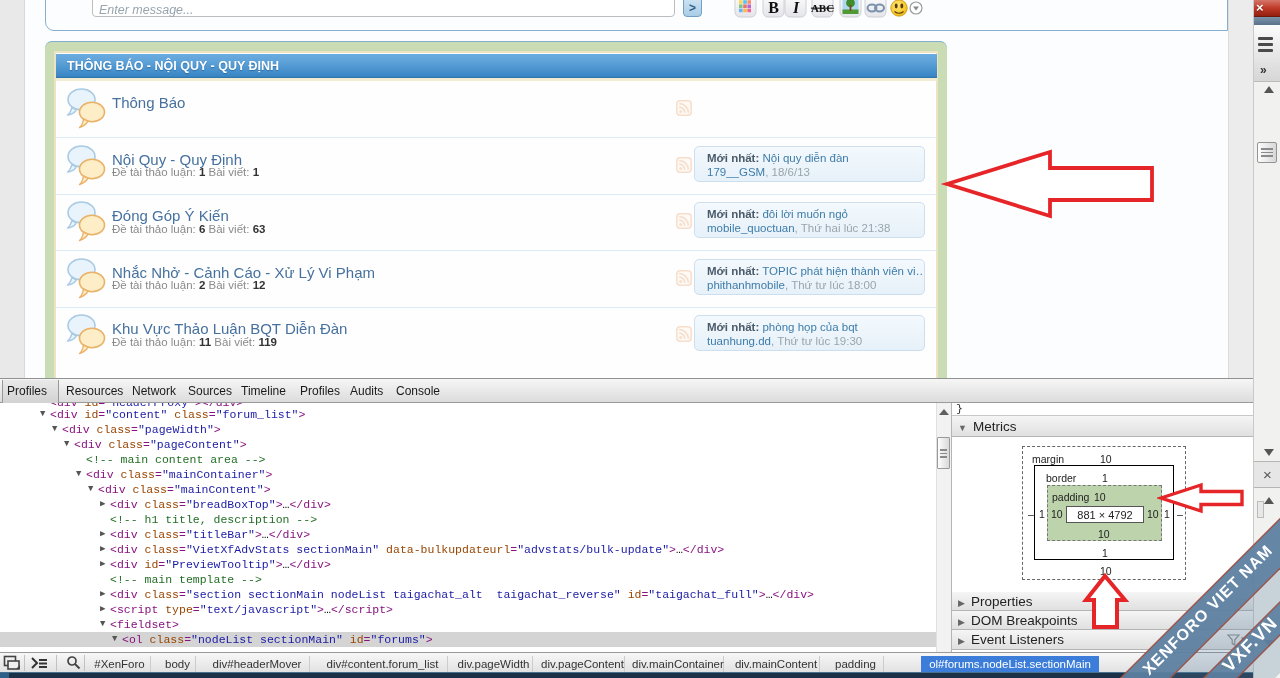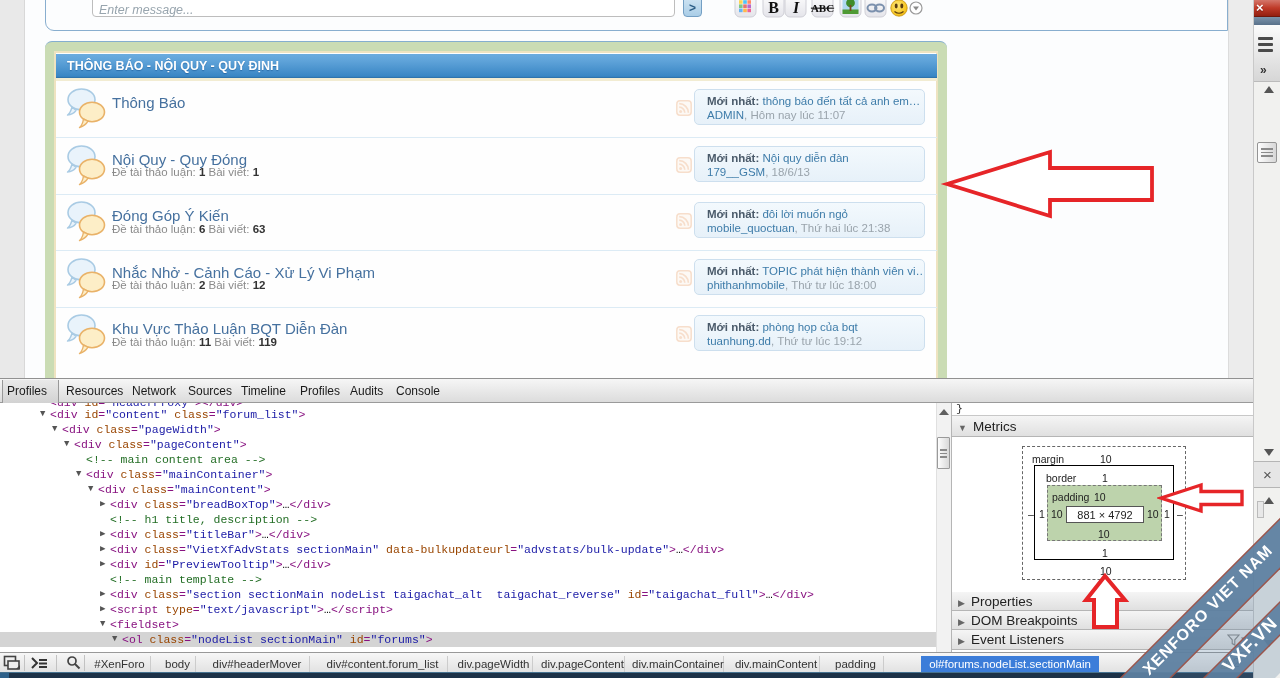--- a/index.html
+++ b/index.html
@@ -114,32 +114,28 @@
 <ellipse cx="26" cy="25" rx="12.5" ry="9.8" fill="#fdeec7" stroke="#e9b268" stroke-width="1.6"></ellipse>
 <path d="M17.5 32 Q16.5 38 13.5 40.5 Q19.5 38.5 22 34.2 Z" fill="#fdeec7" stroke="#e9b268" stroke-width="1.4" stroke-linejoin="round"></path>
 </svg></div>
 <div class="ntitle" style="top:94.0px">Thông Báo</div>
 <div style="position:absolute;left:676px;top:100.0px"><svg width="16" height="16" viewBox="0 0 16 16" style="opacity:.42">
 <rect x="0.8" y="0.8" width="14.4" height="14.4" rx="3.2" fill="#fdf4ea" stroke="#eeb488" stroke-width="1.5"></rect>
 <circle cx="4.6" cy="11.4" r="1.5" fill="#eeb488"></circle>
 <path d="M3.2 7.2 A5.6 5.6 0 0 1 8.8 12.8" fill="none" stroke="#eeb488" stroke-width="1.7"></path>
 <path d="M3.2 3.6 A9.2 9.2 0 0 1 12.4 12.8" fill="none" stroke="#eeb488" stroke-width="1.7"></path>
 </svg></div>
-<div class="lastbox" style="top:89.0px">
-  <div style="position:absolute;left:12px;top:5px;white-space:nowrap"><b style="color:#4a5a6a">Mới nhất:</b> <span style="color:#3e7ca9">thông báo đến tất cả anh em…</span></div>
-  <div style="position:absolute;left:12px;top:19px;white-space:nowrap"><span style="color:#3e7ca9">ADMIN</span><span style="color:#9aa4ac">, Hôm nay lúc 11:07</span></div>
-</div>
 <div class="sep" style="top:137.0px"></div>
 <div style="position:absolute;left:66px;top:143.5px"><svg width="44" height="44" viewBox="0 0 44 44">
 <ellipse cx="15.5" cy="12.5" rx="13.5" ry="10.5" fill="#e9f3fb" stroke="#a9cbe4" stroke-width="1.6"></ellipse>
 <path d="M6 20 Q4.5 26 1.5 28 Q7 27.5 10 23.5 Z" fill="#e9f3fb" stroke="#a9cbe4" stroke-width="1.4" stroke-linejoin="round"></path>
 <ellipse cx="26" cy="25" rx="12.5" ry="9.8" fill="#fdeec7" stroke="#e9b268" stroke-width="1.6"></ellipse>
 <path d="M17.5 32 Q16.5 38 13.5 40.5 Q19.5 38.5 22 34.2 Z" fill="#fdeec7" stroke="#e9b268" stroke-width="1.4" stroke-linejoin="round"></path>
 </svg></div>
-<div class="ntitle" style="top:150.5px">Nội Quy - Quy Đóng</div>
+<div class="ntitle" style="top:150.5px">Nội Quy - Quy Định</div>
 <div class="nstats" style="top:166.0px"><span style="color:#8a8a8a">Đề tài thảo luận: </span><b style="color:#333">1</b><span style="color:#8a8a8a"> Bài viết: </span><b style="color:#333">1</b></div>
 <div style="position:absolute;left:676px;top:156.5px"><svg width="16" height="16" viewBox="0 0 16 16" style="opacity:.42">
 <rect x="0.8" y="0.8" width="14.4" height="14.4" rx="3.2" fill="#fdf4ea" stroke="#eeb488" stroke-width="1.5"></rect>
 <circle cx="4.6" cy="11.4" r="1.5" fill="#eeb488"></circle>
 <path d="M3.2 7.2 A5.6 5.6 0 0 1 8.8 12.8" fill="none" stroke="#eeb488" stroke-width="1.7"></path>
 <path d="M3.2 3.6 A9.2 9.2 0 0 1 12.4 12.8" fill="none" stroke="#eeb488" stroke-width="1.7"></path>
 </svg></div>
 <div class="lastbox" style="top:145.5px">
   <div style="position:absolute;left:12px;top:5px;white-space:nowrap"><b style="color:#4a5a6a">Mới nhất:</b> <span style="color:#3e7ca9">Nội quy diễn đàn</span></div>
   <div style="position:absolute;left:12px;top:19px;white-space:nowrap"><span style="color:#3e7ca9">179__GSM</span><span style="color:#9aa4ac">, 18/6/13</span></div>
@@ -192,21 +188,21 @@
 <div class="ntitle" style="top:320.0px">Khu Vực Thảo Luận BQT Diễn Đàn</div>
 <div class="nstats" style="top:335.5px"><span style="color:#8a8a8a">Đề tài thảo luận: </span><b style="color:#333">11</b><span style="color:#8a8a8a"> Bài viết: </span><b style="color:#333">119</b></div>
 <div style="position:absolute;left:676px;top:326.0px"><svg width="16" height="16" viewBox="0 0 16 16" style="opacity:.42">
 <rect x="0.8" y="0.8" width="14.4" height="14.4" rx="3.2" fill="#fdf4ea" stroke="#eeb488" stroke-width="1.5"></rect>
 <circle cx="4.6" cy="11.4" r="1.5" fill="#eeb488"></circle>
 <path d="M3.2 7.2 A5.6 5.6 0 0 1 8.8 12.8" fill="none" stroke="#eeb488" stroke-width="1.7"></path>
 <path d="M3.2 3.6 A9.2 9.2 0 0 1 12.4 12.8" fill="none" stroke="#eeb488" stroke-width="1.7"></path>
 </svg></div>
 <div class="lastbox" style="top:315.0px">
   <div style="position:absolute;left:12px;top:5px;white-space:nowrap"><b style="color:#4a5a6a">Mới nhất:</b> <span style="color:#3e7ca9">phòng họp của bqt</span></div>
-  <div style="position:absolute;left:12px;top:19px;white-space:nowrap"><span style="color:#3e7ca9">tuanhung.dd</span><span style="color:#9aa4ac">, Thứ tư lúc 19:12</span></div>
+  <div style="position:absolute;left:12px;top:19px;white-space:nowrap"><span style="color:#3e7ca9">tuanhung.dd</span><span style="color:#9aa4ac">, Thứ tư lúc 19:30</span></div>
 </div>
 
   <svg class="abs" style="left:940px;top:145px" width="220" height="80" viewBox="0 0 220 80">
     <path d="M7 39 L110 7 L110 23 L212 23 L212 55 L110 55 L110 71 Z" fill="#fff" stroke="#e62528" stroke-width="3.8" stroke-linejoin="miter"></path>
   </svg>
 
   <div class="abs" style="left:1228px;top:0;width:25px;height:380px;background:#ececec;border-left:1px solid #dcdcdc"></div>
 </div>
 
 <div class="abs" style="left:0;top:378px;width:1280px;height:300px;background:#fff">

